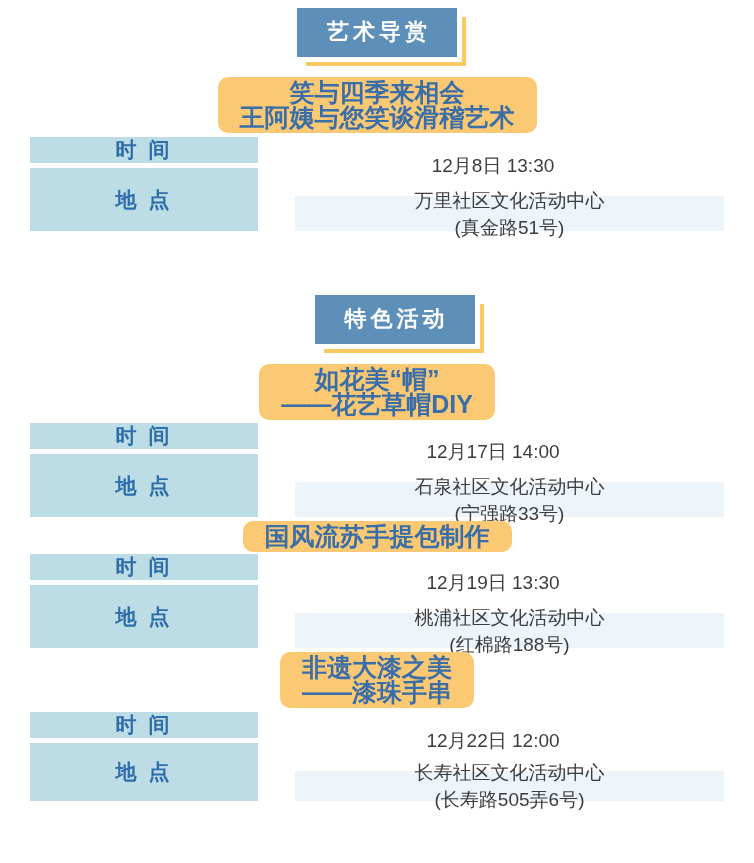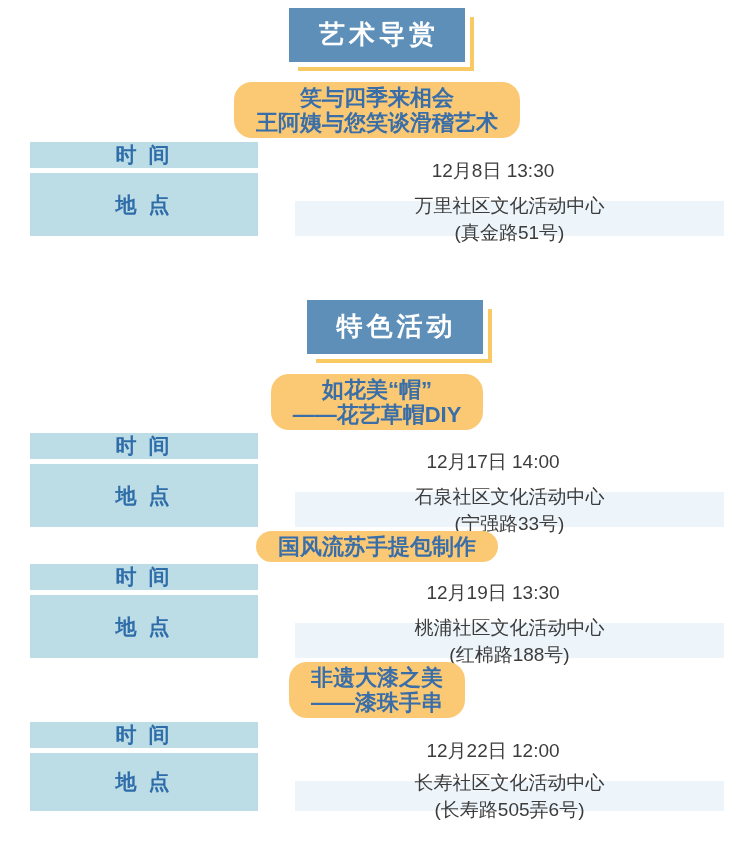--- a/index.html
+++ b/index.html
@@ -17,21 +17,21 @@
 
   
   .section-header-wrap {
     display: flex;
     justify-content: center;
   }
   .section-header {
     position: relative;
     background: #5D8FB8;
     color: #ffffff;
-    font-size: 26px;
+    font-size: 22px;
     font-weight: bold;
     letter-spacing: 4px;
     padding: 9px 26px 10px 30px;
   }
   .section-header::after {
     content: "";
     position: absolute;
     top: 9px;
     left: 9px;
     right: -9px;
@@ -43,25 +43,25 @@
 
   
   .event-title-wrap {
     display: flex;
     justify-content: center;
   }
   .event-title {
     background: #FBC973;
     color: #3A6EA9;
     font-weight: bold;
-    font-size: 22px;
+    font-size: 25px;
     line-height: 25px;
     text-align: center;
     padding: 3px 22px;
-    border-radius: 18px;
+    border-radius: 10px;
   }
 
   
   .row {
     display: flex;
     margin: 0 30px 5px 30px;
   }
   .row.time-row { height: 26px; }
   .row.loc-row  { height: 63px; margin-bottom: 0; gap: 33px; }
   .row.loc-row.short { height: 58px; }

